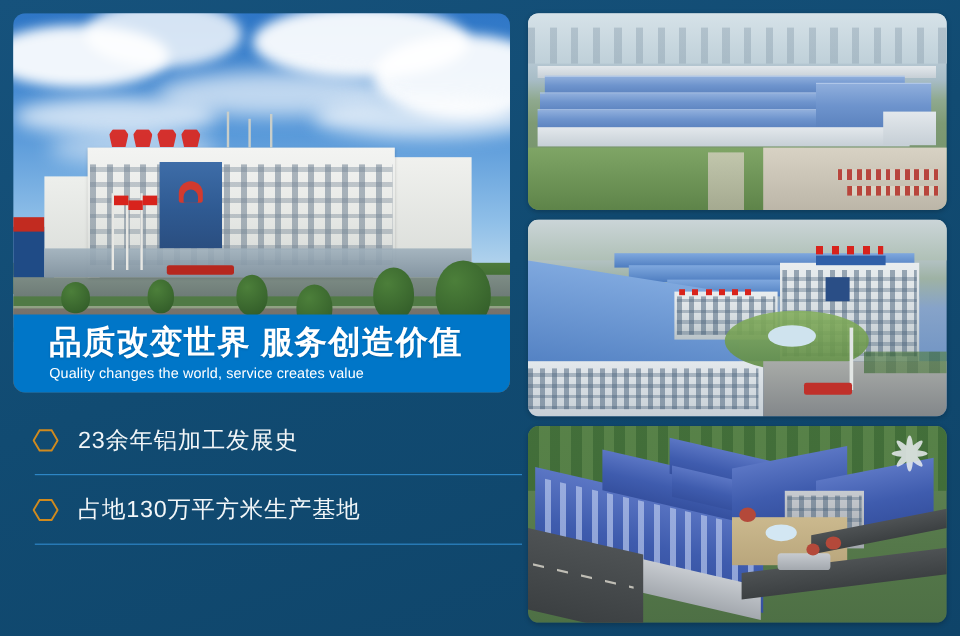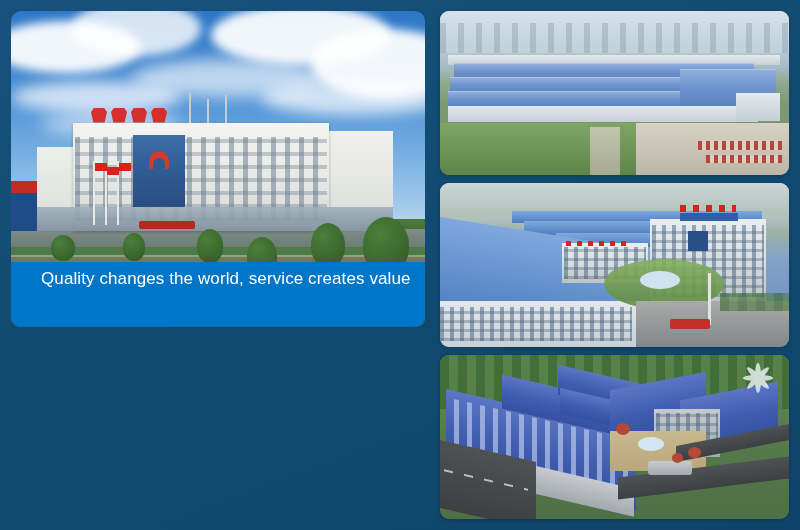--- a/index.html
+++ b/index.html
@@ -133,21 +133,21 @@
     border-radius:0 0 10px 10px;
     padding:7px 0 0 30px;
     z-index:5;
   }
   .banner-cn {
     color:#FFFFFF; font-size:27px; font-weight:bold; letter-spacing:1px;
     line-height:32px; white-space:nowrap;
     text-shadow:0 1px 2px rgba(0,0,0,.18);
   }
   .banner-en {
-    color:#FFFFFF; font-size:17px; line-height:20px; white-space:nowrap;
+    color:#FFFFFF; font-size:12px; line-height:20px; white-space:nowrap;
     font-weight:normal; letter-spacing:.1px;
   }
 
   
   .features { position:absolute; left:0; top:327px; width:414px; }
   .feature-row { position:relative; height:58px; }
   .feature-inner { display:flex; align-items:center; height:57px; padding-left:16px; }
   .hex-icon { width:22px; height:22px; flex:0 0 22px; margin-right:16px; position:relative; }
   .hex-icon svg { display:block; }
   .feature-text {
@@ -271,28 +271,51 @@
       <div class="flag fl3"></div>
 
       <div class="tree t1"></div>
       <div class="tree t2"></div>
       <div class="tree t3"></div>
       <div class="tree t4"></div>
       <div class="tree t5"></div>
       <div class="tree t6"></div>
 
       <div class="banner">
+        <div class="banner-cn">品质改变世界  服务创造价值</div>
         <div class="banner-en">Quality changes the world, service creates value</div>
       </div>
     </div>
 
     <div class="features">
 
-
-
+      <div class="feature-row">
+        <div class="feature-inner">
+          <span class="hex-icon">
+            <svg width="22" height="22" viewBox="0 0 22 22">
+              <polygon points="6,2.6 16,2.6 21,11 16,19.4 6,19.4 1,11" fill="none" stroke="#D08A1E" stroke-width="1.6"></polygon>
+            </svg>
+          </span>
+          <span class="feature-text">23余年铝加工发展史</span>
+        </div>
+        <div class="feature-divider"></div>
+      </div>
+
+
+      <div class="feature-row">
+        <div class="feature-inner">
+          <span class="hex-icon">
+            <svg width="22" height="22" viewBox="0 0 22 22">
+              <polygon points="6,2.6 16,2.6 21,11 16,19.4 6,19.4 1,11" fill="none" stroke="#D08A1E" stroke-width="1.6"></polygon>
+            </svg>
+          </span>
+          <span class="feature-text">占地130万平方米生产基地</span>
+        </div>
+        <div class="feature-divider"></div>
+      </div>
 
     </div>
   </div>
 
   <div class="right-col">
 
     <div class="panel p1" aria-label="Aerial view of wide blue-roofed factory complex">
       <div class="bg"></div>
       <div class="haze"></div>
       <div class="skyline"></div>

